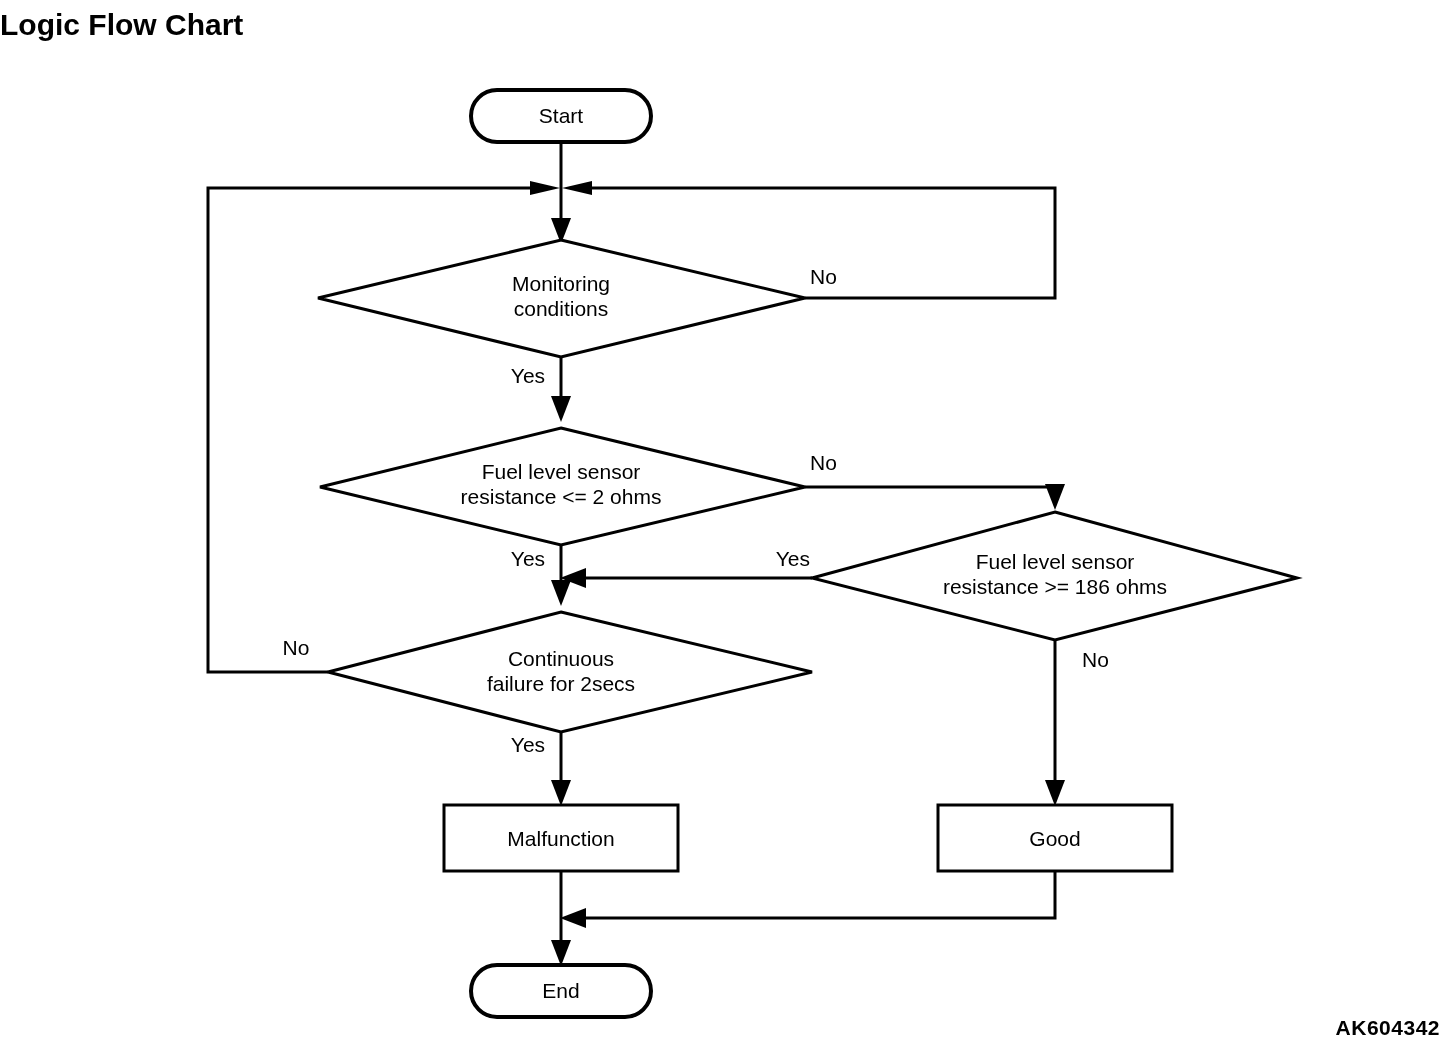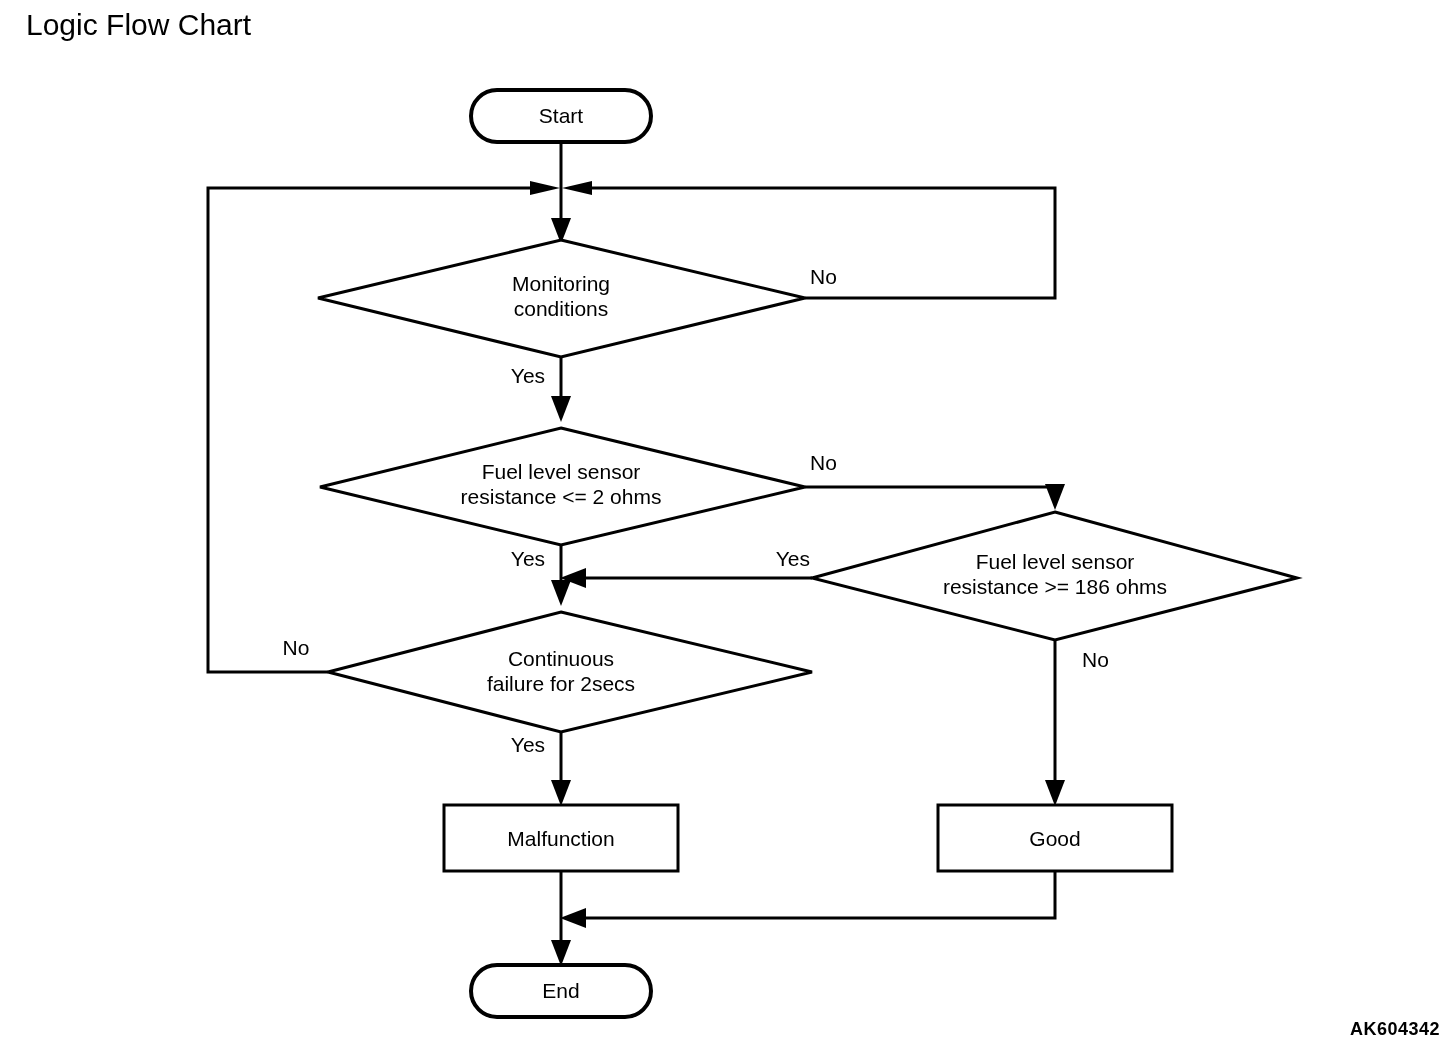--- a/index.html
+++ b/index.html
@@ -14,33 +14,33 @@
   }
   #page {
     position: relative;
     width: 1456px;
     height: 1052px;
     background: #ffffff;
     overflow: hidden;
   }
   #page-title {
     position: absolute;
-    left: 26px;
+    left: 0;
     top: 8px;
     font-size: 30px;
-    font-weight: normal;
+    font-weight: bold;
     letter-spacing: 0px;
     color: #000000;
     white-space: nowrap;
   }
   #ref-code {
     position: absolute;
     right: 16px;
     bottom: 12px;
-    font-size: 18px;
+    font-size: 21px;
     font-weight: bold;
     color: #000000;
     letter-spacing: 0.5px;
     white-space: nowrap;
   }
   #flow-svg {
     position: absolute;
     left: 0;
     top: 0;
   }

